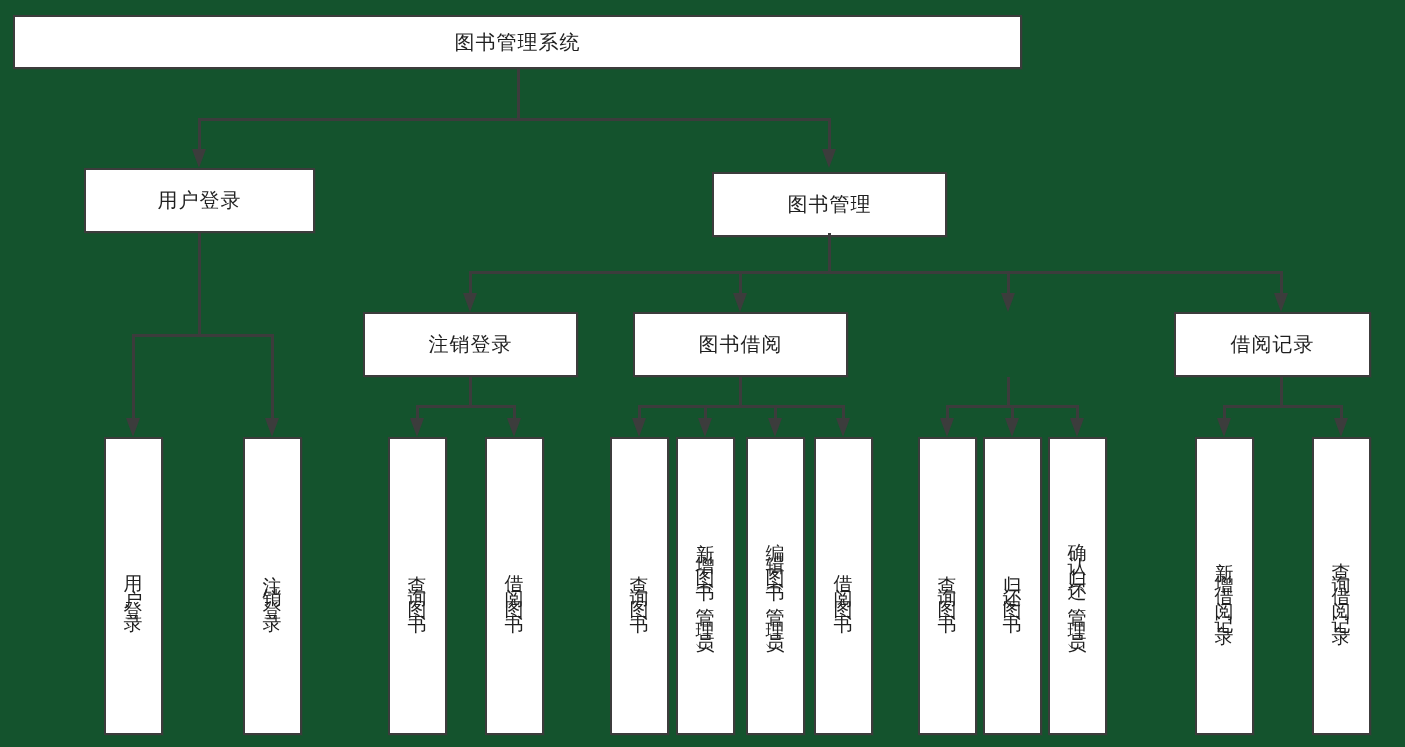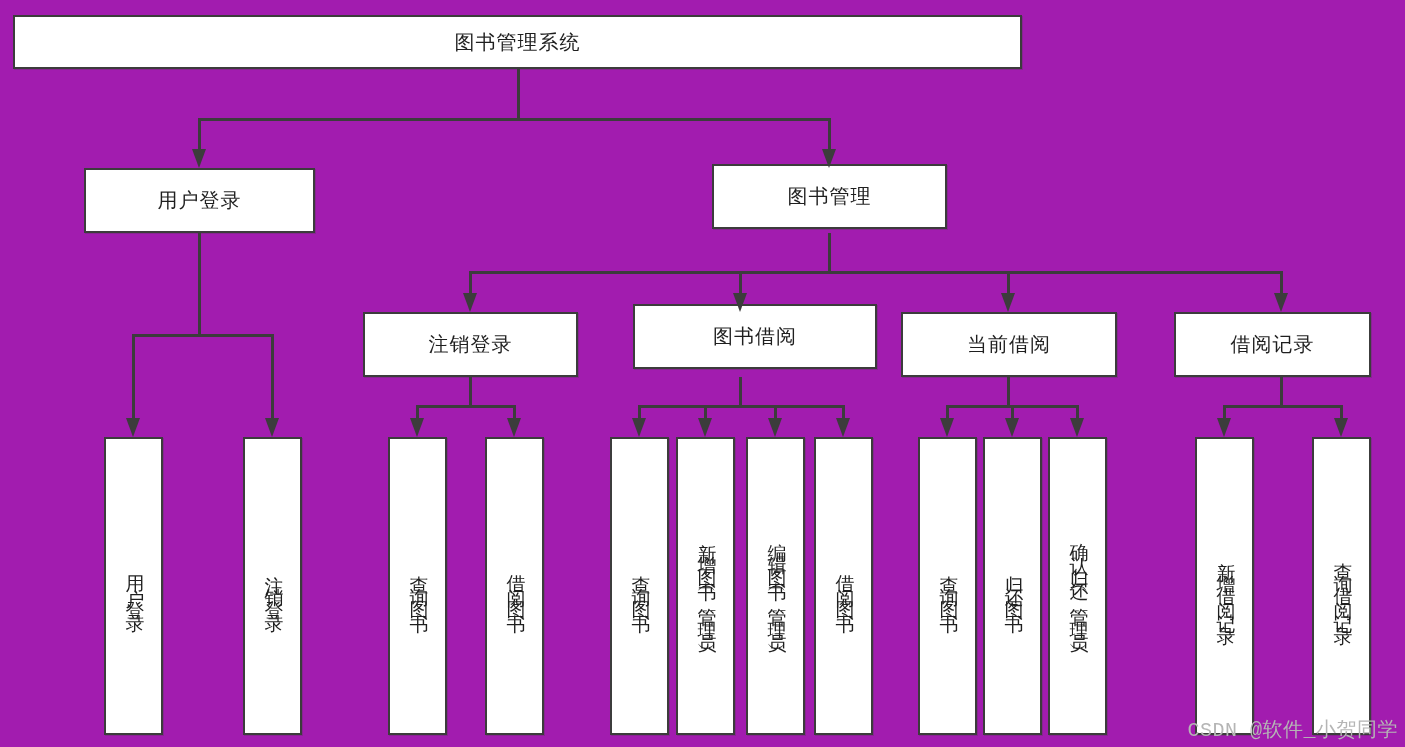--- a/index.html
+++ b/index.html
@@ -1,18 +1,18 @@
 <!DOCTYPE html>
 <html><head>
 <meta charset="utf-8">
 <style>
   html,body{margin:0;padding:0;background:#ffffff;}
   #stage{
-    position:relative;width:1405px;height:747px;background:#a21caf;overflow:hidden;
-    font-family:Liberation Mono, monospace;color:#1f1f1f;
+    position:relative;width:1405px;height:747px;background:#14532d;overflow:hidden;
+    font-family:Liberation Serif, serif;color:#1f1f1f;
   }
   .box{
     position:absolute;background:#ffffff;border:2.5px solid #3c3c3c;
     box-sizing:border-box;display:flex;align-items:center;justify-content:center;
     box-shadow:1px 1px 0 rgba(60,60,60,.25);
   }
   .hlabel{font-size:20px;letter-spacing:1px;white-space:nowrap;}
   .vtext{
     writing-mode:vertical-rl;text-orientation:mixed;
     font-size:19px;letter-spacing:13px;line-height:1;white-space:nowrap;
@@ -34,32 +34,29 @@
 
 <div id="stage">
 
   <div class="box" style="left:13px;top:15px;width:1009px;height:54px">
     <span class="hlabel">图书管理系统</span>
   </div>
 
   <div class="box" style="left:84px;top:168px;width:231px;height:65px">
     <span class="hlabel">用户登录</span>
   </div>
-  <div class="box" style="left:712px;top:164px;width:235px;height:65px">
+  <div class="box" style="left:712px;top:172px;width:235px;height:65px">
     <span class="hlabel">图书管理</span>
   </div>
 
   <div class="box" style="left:363px;top:312px;width:215px;height:65px">
     <span class="hlabel">注销登录</span>
   </div>
-  <div class="box" style="left:633px;top:304px;width:244px;height:65px">
+  <div class="box" style="left:633px;top:312px;width:215px;height:65px">
     <span class="hlabel">图书借阅</span>
-  </div>
-  <div class="box" style="left:901px;top:312px;width:216px;height:65px">
-    <span class="hlabel">当前借阅</span>
   </div>
   <div class="box" style="left:1174px;top:312px;width:197px;height:65px">
     <span class="hlabel">借阅记录</span>
   </div>
 
   <div class="box leaf" style="left:104px">
     <span class="vtext">用户登录</span>
   </div>
   <div class="box leaf" style="left:243px">
     <span class="vtext">注销登录</span>
@@ -95,21 +92,20 @@
     <span class="vtext">确认归还（管理员）</span>
   </div>
 
   <div class="box leaf" style="left:1195px">
     <span class="vtext">新增借阅记录</span>
   </div>
   <div class="box leaf" style="left:1312px">
     <span class="vtext">查询借阅记录</span>
   </div>
 
-  <div id="watermark">CSDN @软件_小贺同学</div>
 <div class="line" style="left: 516.5px; top: 69px; width: 3px; height: 50px;"></div>
     <div class="line" style="left: 197.5px; top: 117.5px; width: 633px; height: 3px;"></div>
     <div class="line" style="left: 197.5px; top: 119px; width: 3px; height: 33px;"></div>
     <div class="arrowhead" style="left: 191.5px; top: 149px;"></div>
     <div class="line" style="left: 827.5px; top: 119px; width: 3px; height: 33px;"></div>
     <div class="arrowhead" style="left: 821.5px; top: 149px;"></div>
     <div class="line" style="left: 827.5px; top: 233px; width: 3px; height: 39px;"></div>
     <div class="line" style="left: 468.5px; top: 270.5px; width: 814px; height: 3px;"></div>
     <div class="line" style="left: 468.5px; top: 272px; width: 3px; height: 24px;"></div>
     <div class="arrowhead" style="left: 462.5px; top: 293px;"></div>

